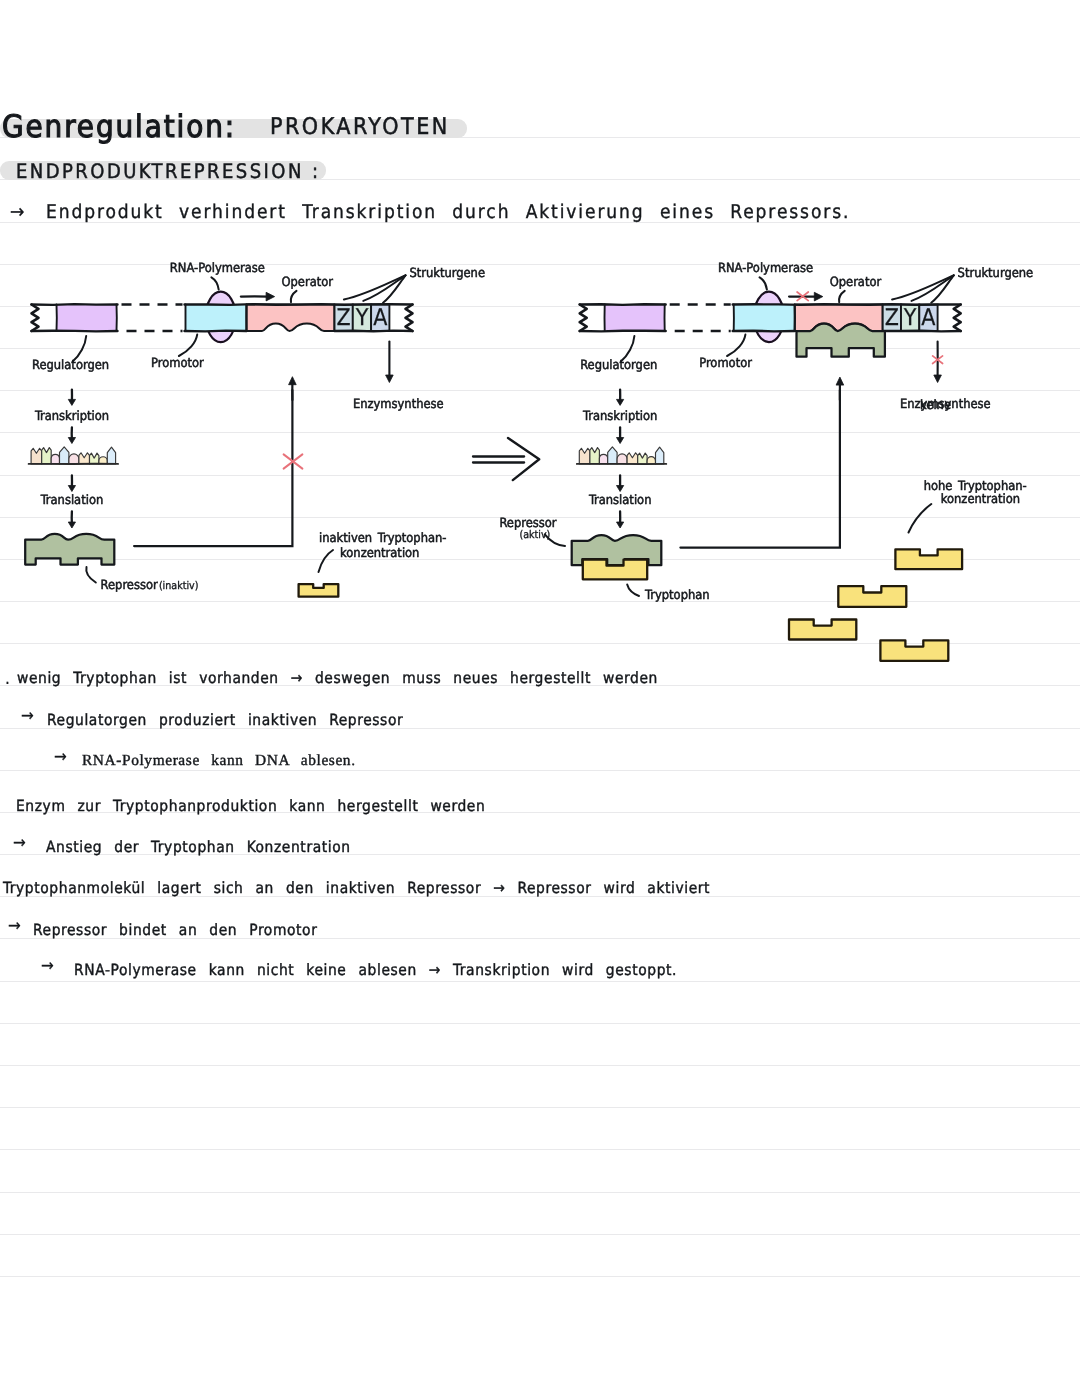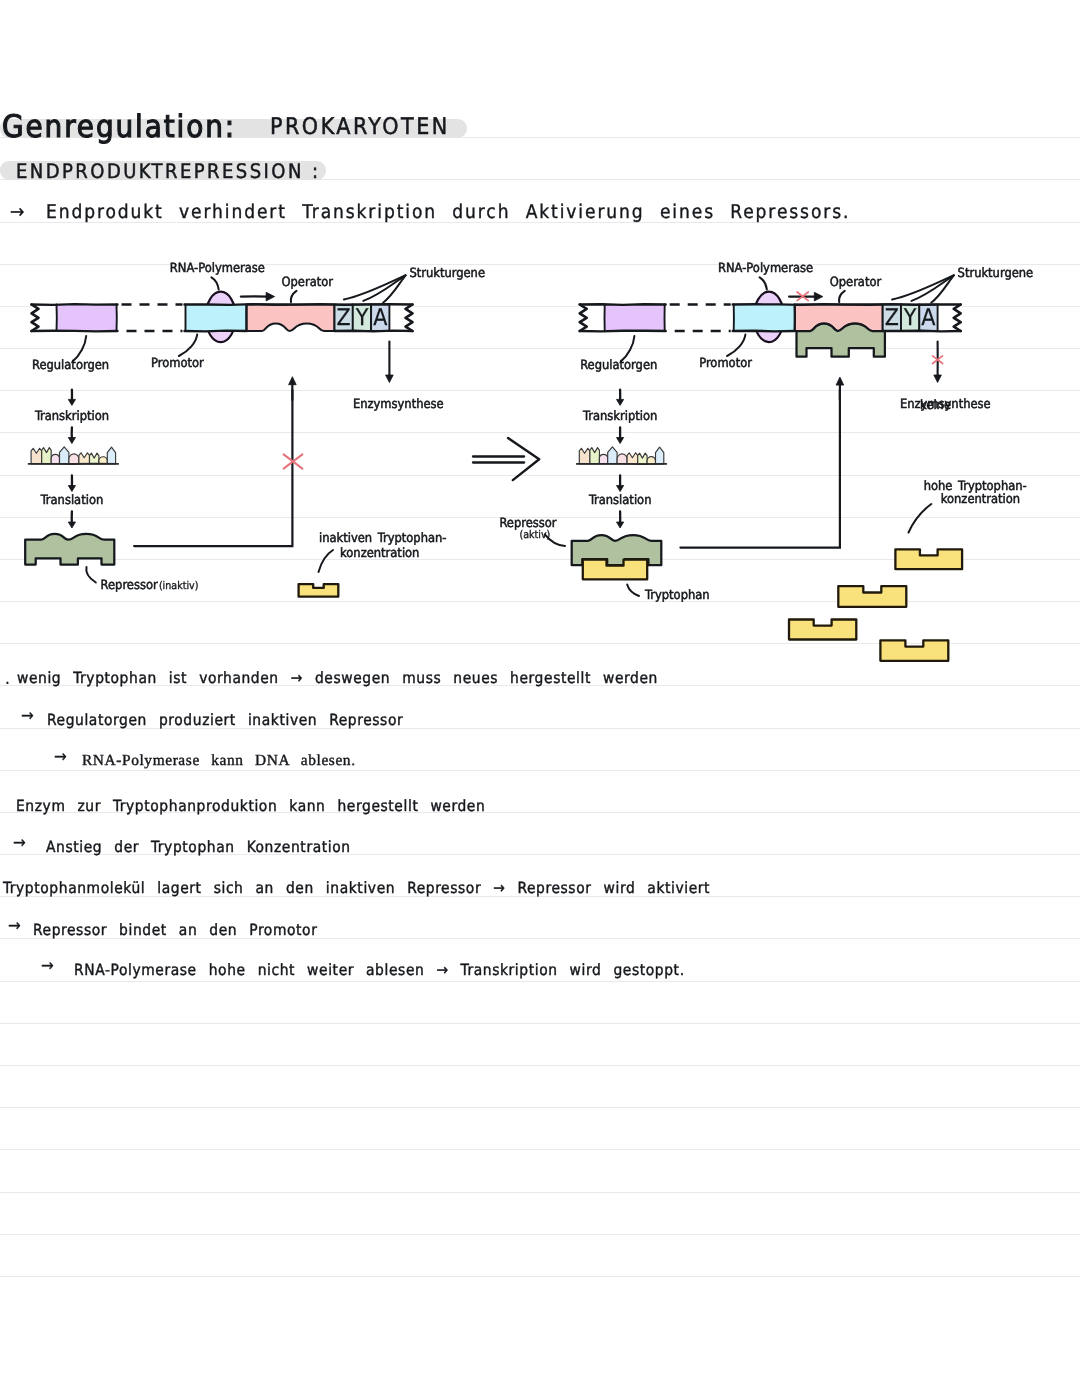--- a/index.html
+++ b/index.html
@@ -237,15 +237,15 @@
       <div class="hw body note-text" style="left: 47px; top: 711.6px;">Regulatorgen produziert inaktiven Repressor</div>
       <div class="hw note-bullet" style="left: 54px; top: 748.3px;">→</div>
       <div class="hw body note-text" style="left: 82px; top: 753.3px; font-family: Liberation Serif, serif;">RNA-Polymerase kann DNA ablesen.</div>
       <div class="hw body note-text" style="left: 16px; top: 798.2px;">Enzym zur Tryptophanproduktion kann hergestellt werden</div>
       <div class="hw note-bullet" style="left: 13px; top: 834.1px;">→</div>
       <div class="hw body note-text" style="left: 46px; top: 839.1px;">Anstieg der Tryptophan Konzentration</div>
       <div class="hw body note-text" style="left: 3px; top: 880.2px;">Tryptophanmolekül lagert sich an den inaktiven Repressor → Repressor wird aktiviert</div>
       <div class="hw note-bullet" style="left: 8px; top: 916.9px;">→</div>
       <div class="hw body note-text" style="left: 33px; top: 921.9px;">Repressor bindet an den Promotor</div>
       <div class="hw note-bullet" style="left: 41px; top: 957.1px;">→</div>
-      <div class="hw body note-text" style="left: 74px; top: 962.1px;">RNA-Polymerase hohe nicht weiter ablesen → Transkription wird gestoppt.</div>
+      <div class="hw body note-text" style="left: 74px; top: 962.1px;">RNA-Polymerase kann nicht keine ablesen → Transkription wird gestoppt.</div>
     </div>
 </div>
 
 </body></html>

